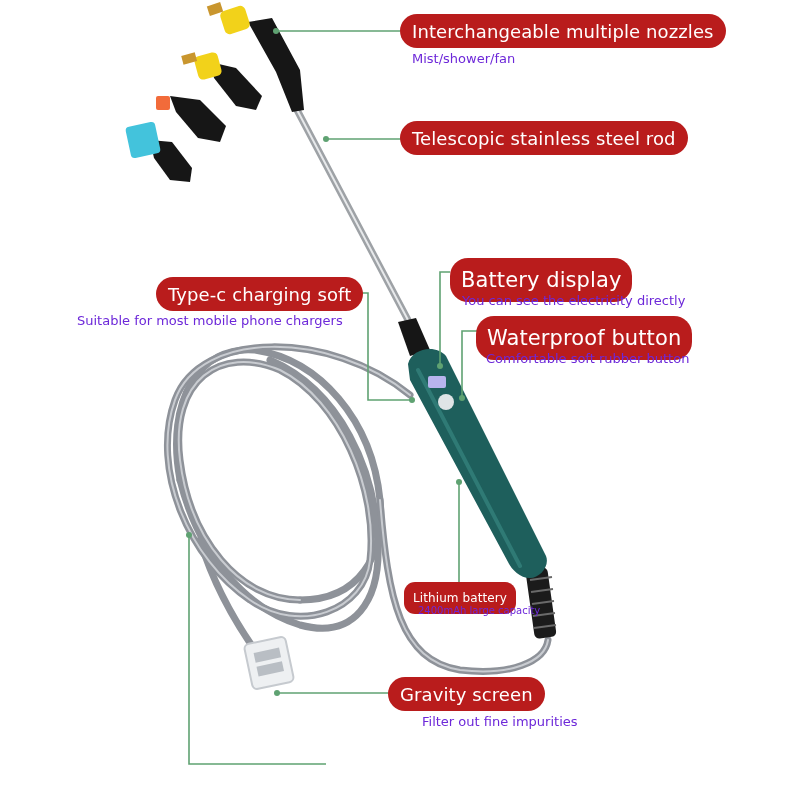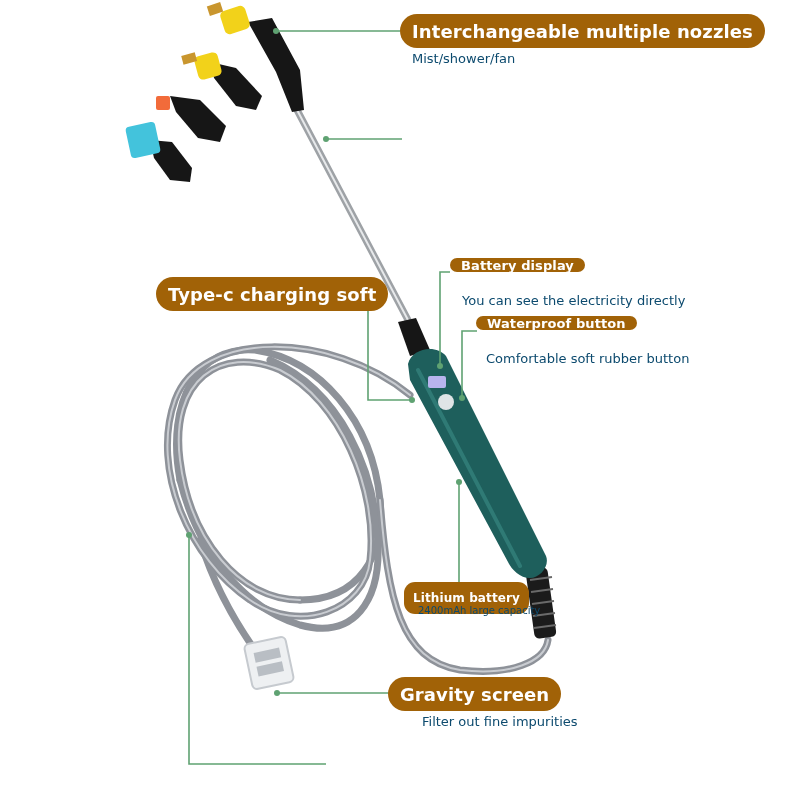--- a/index.html
+++ b/index.html
@@ -2,34 +2,34 @@
 <html><head>
   <meta charset="utf-8">
   <style>
     * { margin: 0; padding: 0; box-sizing: border-box; }
     html, body { width: 800px; height: 800px; background: #ffffff; overflow: hidden; }
     body { position: relative; font-family: "DejaVu Sans", "Liberation Sans", sans-serif; }
     .stage { position: absolute; left: 0; top: 0; width: 800px; height: 800px; }
     svg.art { position: absolute; left: 0; top: 0; width: 800px; height: 800px; }
     .pill {
       position: absolute;
-      background: #a16207;
+      background: #b91c1c;
       color: #ffffff;
       border-radius: 18px;
       white-space: nowrap;
-      font-weight: 700;
+      font-weight: 400;
       letter-spacing: 0.1px;
       display: flex; align-items: center; justify-content: center;
     }
     .pill.lg { height: 34px; font-size: 18px; padding: 0 12px; }
-    .pill.md { height: 14px; font-size: 13px; padding: 0 11px; }
+    .pill.md { height: 44px; font-size: 21px; padding: 0 11px; }
     .pill.sm { height: 32px; font-size: 12px; padding: 0 9px; border-radius: 11px; }
     .sub {
       position: absolute;
-      color: #0c4a6e;
+      color: #6d28d9;
       white-space: nowrap;
       font-size: 13px;
     }
     .sub.sm { font-size: 10px; }
   </style>
 </head>
 <body>
 
 <div class="stage">
 
@@ -117,22 +117,24 @@
       <circle cx="462" cy="398" r="3"></circle>
       <circle cx="459" cy="482" r="3"></circle>
       <circle cx="277" cy="693" r="3"></circle>
       <circle cx="189" cy="535" r="3"></circle>
     </g>
   </svg>
 
   <div class="pill lg" style="left:400px; top:14px;">Interchangeable multiple nozzles</div>
   <div class="sub" style="left:412px; top:51px;">Mist/shower/fan</div>
 
+  <div class="pill lg" style="left:400px; top:121px;">Telescopic stainless steel rod</div>
 
   <div class="pill lg" style="left:156px; top:277px;">Type-c charging soft</div>
+  <div class="sub" style="left:77px; top:313px;">Suitable for most mobile phone chargers</div>
 
   <div class="pill md" style="left:450px; top:258px;">Battery display</div>
   <div class="sub" style="left:462px; top:293px;">You can see the electricity directly</div>
 
   <div class="pill md" style="left:476px; top:316px;">Waterproof button</div>
   <div class="sub" style="left:486px; top:351px;">Comfortable soft rubber button</div>
 
   <div class="pill sm" style="left:404px; top:582px;">Lithium battery</div>
   <div class="sub sm" style="left:418px; top:605px;">2400mAh large capacity</div>
 

